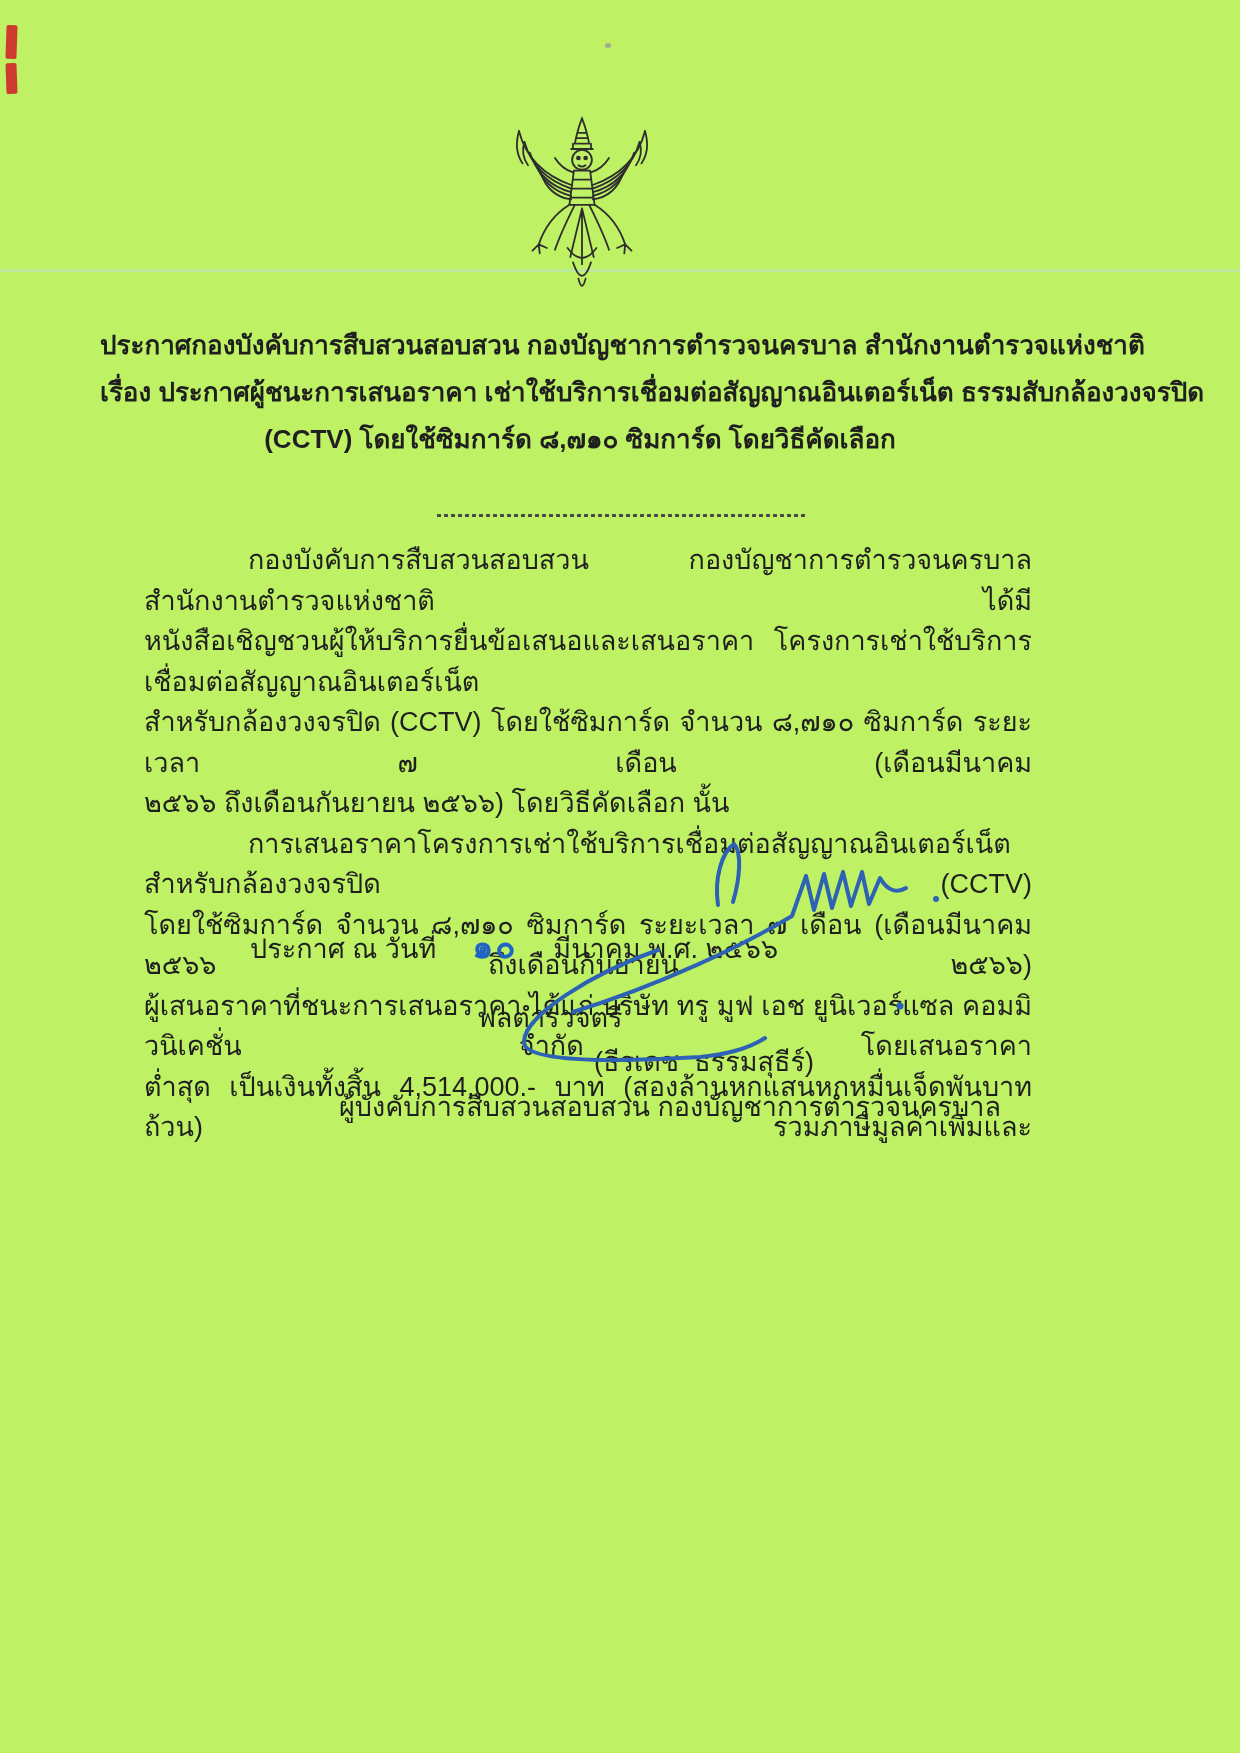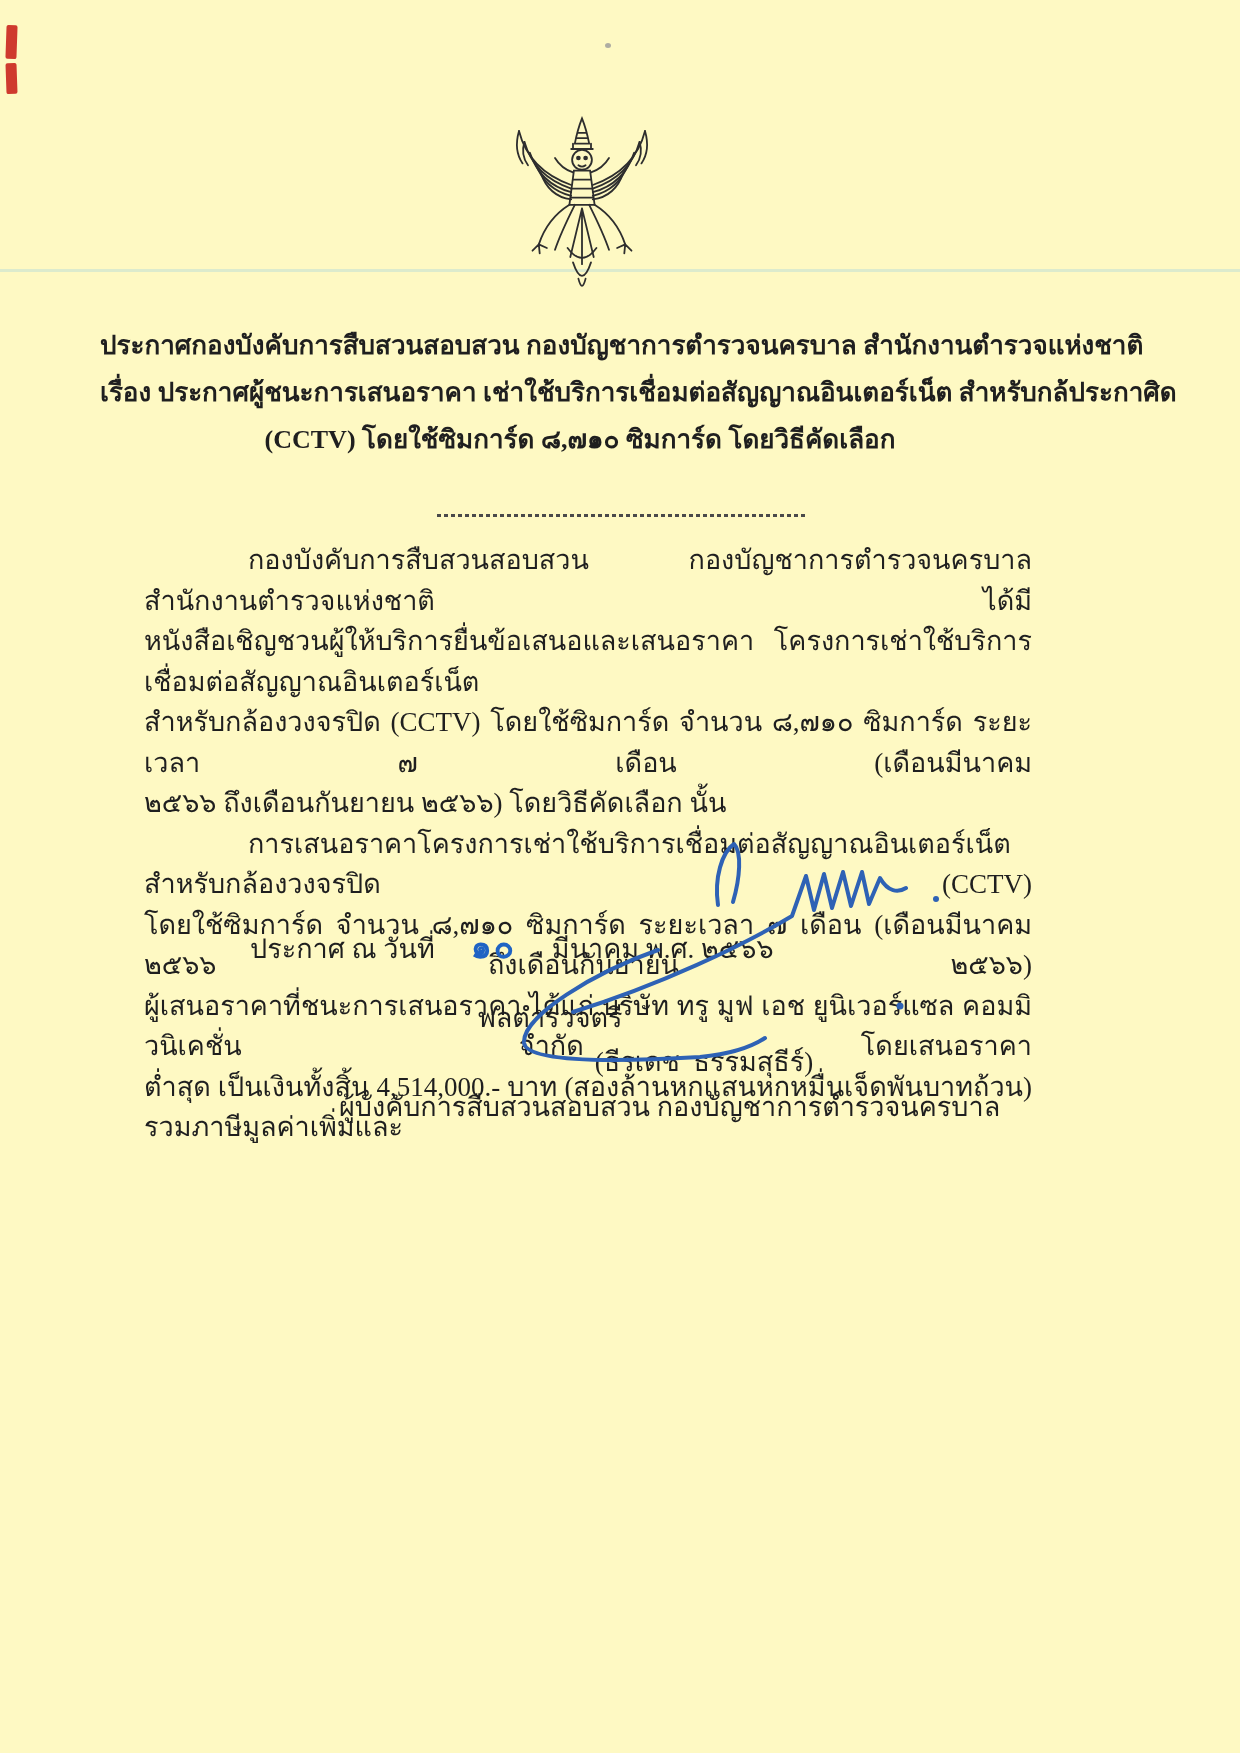--- a/index.html
+++ b/index.html
@@ -1,18 +1,18 @@
 <!DOCTYPE html>
 <html><head>
 <meta charset="utf-8">
 <style>
   html,body{margin:0;padding:0;background:#ffffff;}
   .page{
-    position:relative;width:1240px;height:1753px;background:#fef9c3;overflow:hidden;
-    font-family:Liberation Serif, serif;color:#1f1f1f;
+    position:relative;width:1240px;height:1753px;background:#bef264;overflow:hidden;
+    font-family:Liberation Sans, sans-serif;color:#1f1f1f;
   }
   
   .red-mark{position:absolute;left:6px;width:11px;background:#cf3a2e;border-radius:2px;}
   .red-mark.m1{top:25px;height:34px;transform:rotate(2deg);}
   .red-mark.m2{top:63px;height:31px;transform:rotate(-2deg);}
   .speck{position:absolute;left:605px;top:43px;width:6px;height:5px;background:#9a9a9a;border-radius:50%;opacity:.8;}
   .faint-line{position:absolute;left:0;top:269px;width:1240px;height:3px;background:rgba(185,222,216,.5);}
   
   .emblem{position:absolute;left:492px;top:110px;width:180px;height:195px;}
   
@@ -88,21 +88,21 @@
 
       <path d="M100 106 L87 160 M100 106 L100 168 M100 106 L113 160"></path>
       <path d="M84 150 Q100 172 116 150"></path>
       <path d="M90 166 Q100 196 110 166"></path>
       <path d="M96 184 Q100 200 104 184"></path>
     </g>
   </svg>
 
   <div class="title-block">
     <div class="title-line">ประกาศกองบังคับการสืบสวนสอบสวน กองบัญชาการตำรวจนครบาล สำนักงานตำรวจแห่งชาติ</div>
-    <div class="title-line">เรื่อง ประกาศผู้ชนะการเสนอราคา เช่าใช้บริการเชื่อมต่อสัญญาณอินเตอร์เน็ต สำหรับกล้ประกาศิด</div>
+    <div class="title-line">เรื่อง ประกาศผู้ชนะการเสนอราคา เช่าใช้บริการเชื่อมต่อสัญญาณอินเตอร์เน็ต ธรรมสับกล้องวงจรปิด</div>
     <div class="title-line">(CCTV) โดยใช้ซิมการ์ด ๘,๗๑๐ ซิมการ์ด โดยวิธีคัดเลือก</div>
   </div>
 
   <div class="divider"></div>
 
   <div class="content">
     <div>
         <div class="tline first">กองบังคับการสืบสวนสอบสวน กองบัญชาการตำรวจนครบาล สำนักงานตำรวจแห่งชาติ ได้มี</div>
         <div class="tline">หนังสือเชิญชวนผู้ให้บริการยื่นข้อเสนอและเสนอราคา โครงการเช่าใช้บริการเชื่อมต่อสัญญาณอินเตอร์เน็ต</div>
         <div class="tline">สำหรับกล้องวงจรปิด (CCTV) โดยใช้ซิมการ์ด จำนวน ๘,๗๑๐ ซิมการ์ด ระยะเวลา ๗ เดือน (เดือนมีนาคม</div>

